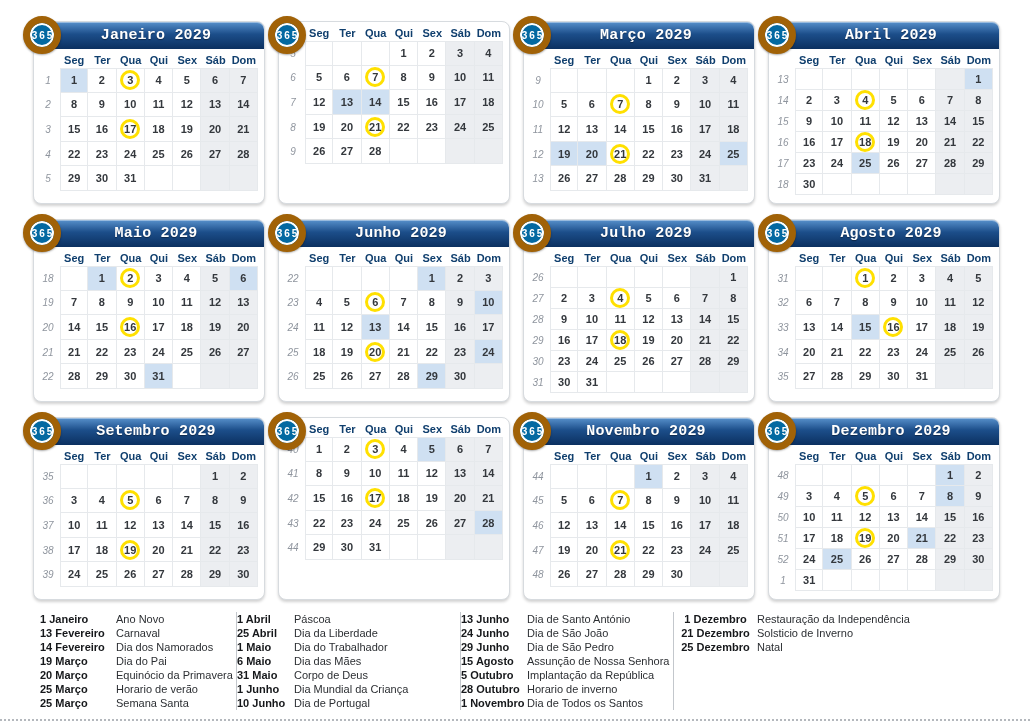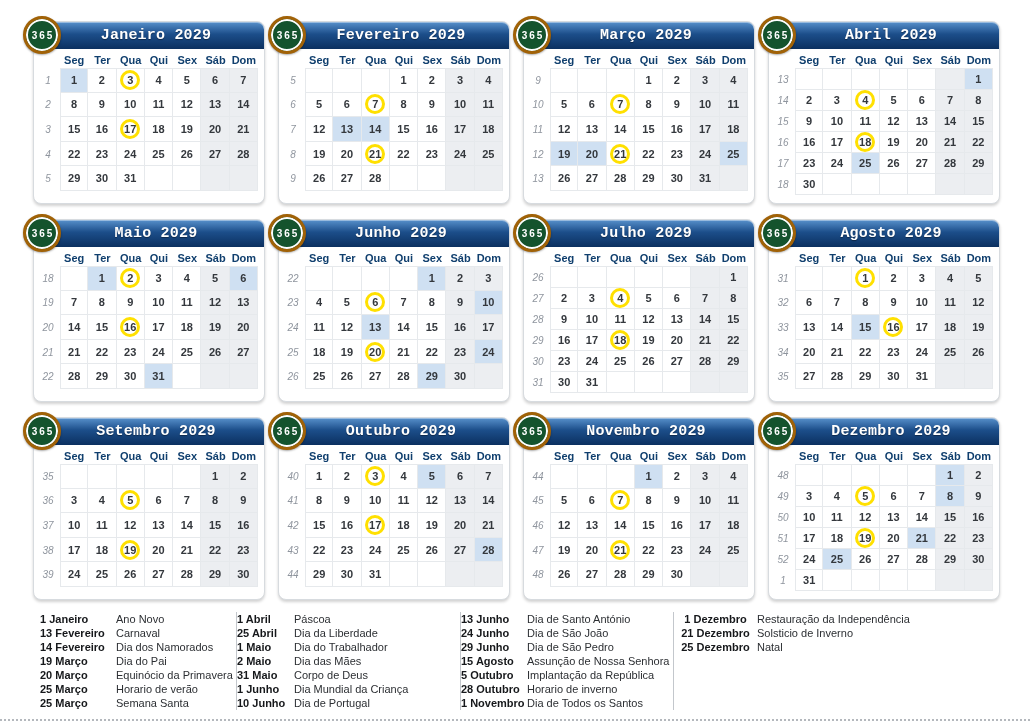--- a/index.html
+++ b/index.html
@@ -34,22 +34,22 @@
     display: flex; align-items: center; justify-content: center; font-family: Liberation Mono, monospace;
   }
   .month-title {
     color: #ffffff; font-weight: bold; font-size: 15px;
     letter-spacing: 0.2px; text-shadow: 0 1px 1px rgba(0,0,0,0.4);
     padding-left: 14px;
   }
   .badge {
     position: absolute; top: -6px; left: -11px;
     width: 38px; height: 38px; border-radius: 50%;
-    background: #14532d;
-    border: 3px solid #a16207;
+    background: #0369a1;
+    border: 7px solid #a16207;
     box-shadow: inset 0 0 0 2px #ffffff, 0 1px 2px rgba(0,0,0,0.35);
     display: flex; align-items: center; justify-content: center;
     z-index: 2;
   }
   .badge-label {
     color: #ffffff; font-size: 10px; font-weight: bold; letter-spacing: 2px;
     padding-left: 2px;
   }
   .month-body {
     position: relative;
@@ -253,23 +253,20 @@
             <div class="day-cell weekend"></div>
             <div class="day-cell weekend"></div>
           </div>
     </div>
   </div>
 
   <div class="month-card">
     <div class="badge">
       <span class="badge-label">365</span>
     </div>
-    <div class="month-header">
-      <span class="month-title">Fevereiro 2029</span>
-    </div>
     <div class="month-body">
       <div class="month-grid" style="grid-template-rows: 17px repeat(5, 1fr);">
             <div class="corner-cell"></div>
             <div class="dow-cell">Seg</div>
             <div class="dow-cell">Ter</div>
             <div class="dow-cell">Qua</div>
             <div class="dow-cell">Qui</div>
             <div class="dow-cell">Sex</div>
             <div class="dow-cell">Sáb</div>
             <div class="dow-cell">Dom</div>
@@ -1241,23 +1238,20 @@
               <span class="day-num">30</span>
             </div>
           </div>
     </div>
   </div>
 
   <div class="month-card">
     <div class="badge">
       <span class="badge-label">365</span>
     </div>
-    <div class="month-header">
-      <span class="month-title">Outubro 2029</span>
-    </div>
     <div class="month-body">
       <div class="month-grid" style="grid-template-rows: 17px repeat(5, 1fr);">
             <div class="corner-cell"></div>
             <div class="dow-cell">Seg</div>
             <div class="dow-cell">Ter</div>
             <div class="dow-cell">Qua</div>
             <div class="dow-cell">Qui</div>
             <div class="dow-cell">Sex</div>
             <div class="dow-cell">Sáb</div>
             <div class="dow-cell">Dom</div>
@@ -1657,21 +1651,21 @@
         </div>
         <div class="legend-entry">
           <span class="legend-date">25 Abril</span>
           <span class="legend-label">Dia da Liberdade</span>
         </div>
         <div class="legend-entry">
           <span class="legend-date">1 Maio</span>
           <span class="legend-label">Dia do Trabalhador</span>
         </div>
         <div class="legend-entry">
-          <span class="legend-date">2 Maio</span>
+          <span class="legend-date">6 Maio</span>
           <span class="legend-label">Dia das Mães</span>
         </div>
         <div class="legend-entry">
           <span class="legend-date">31 Maio</span>
           <span class="legend-label">Corpo de Deus</span>
         </div>
         <div class="legend-entry">
           <span class="legend-date">1 Junho</span>
           <span class="legend-label">Dia Mundial da Criança</span>
         </div>

